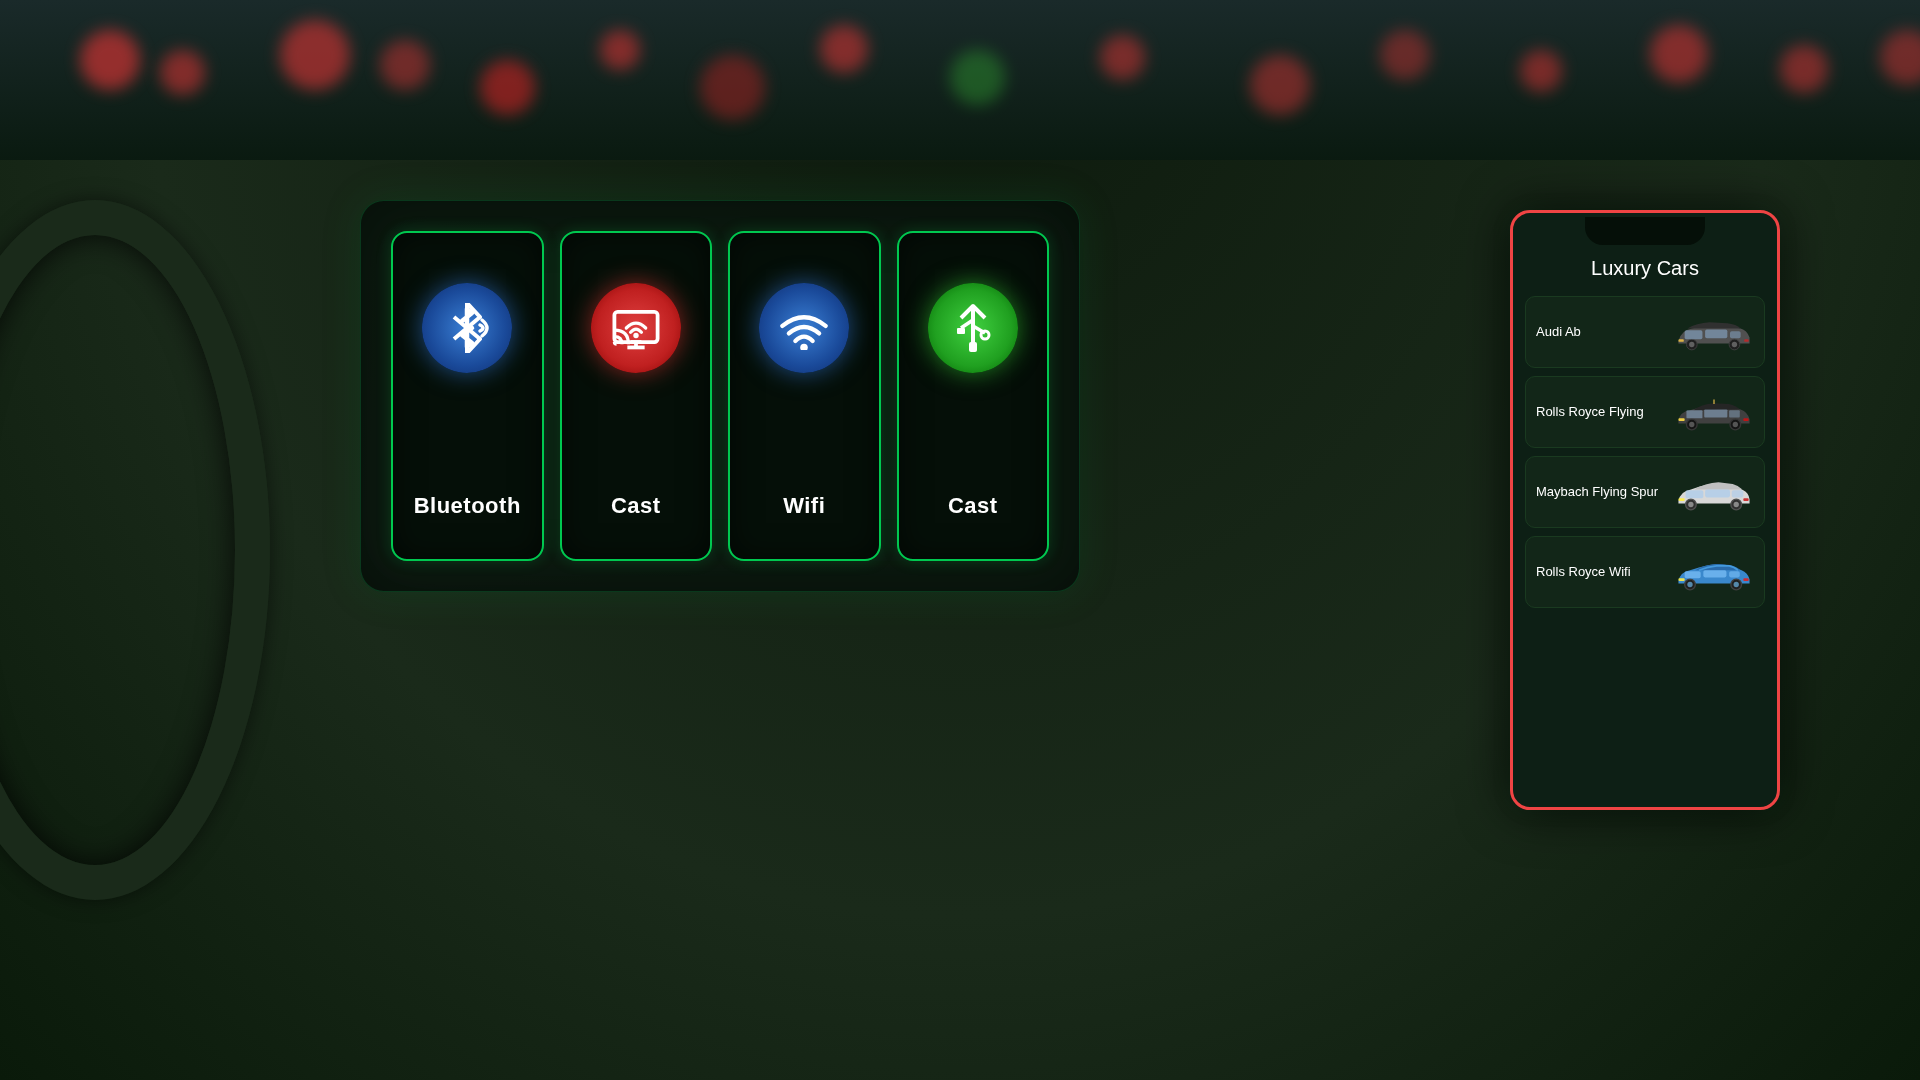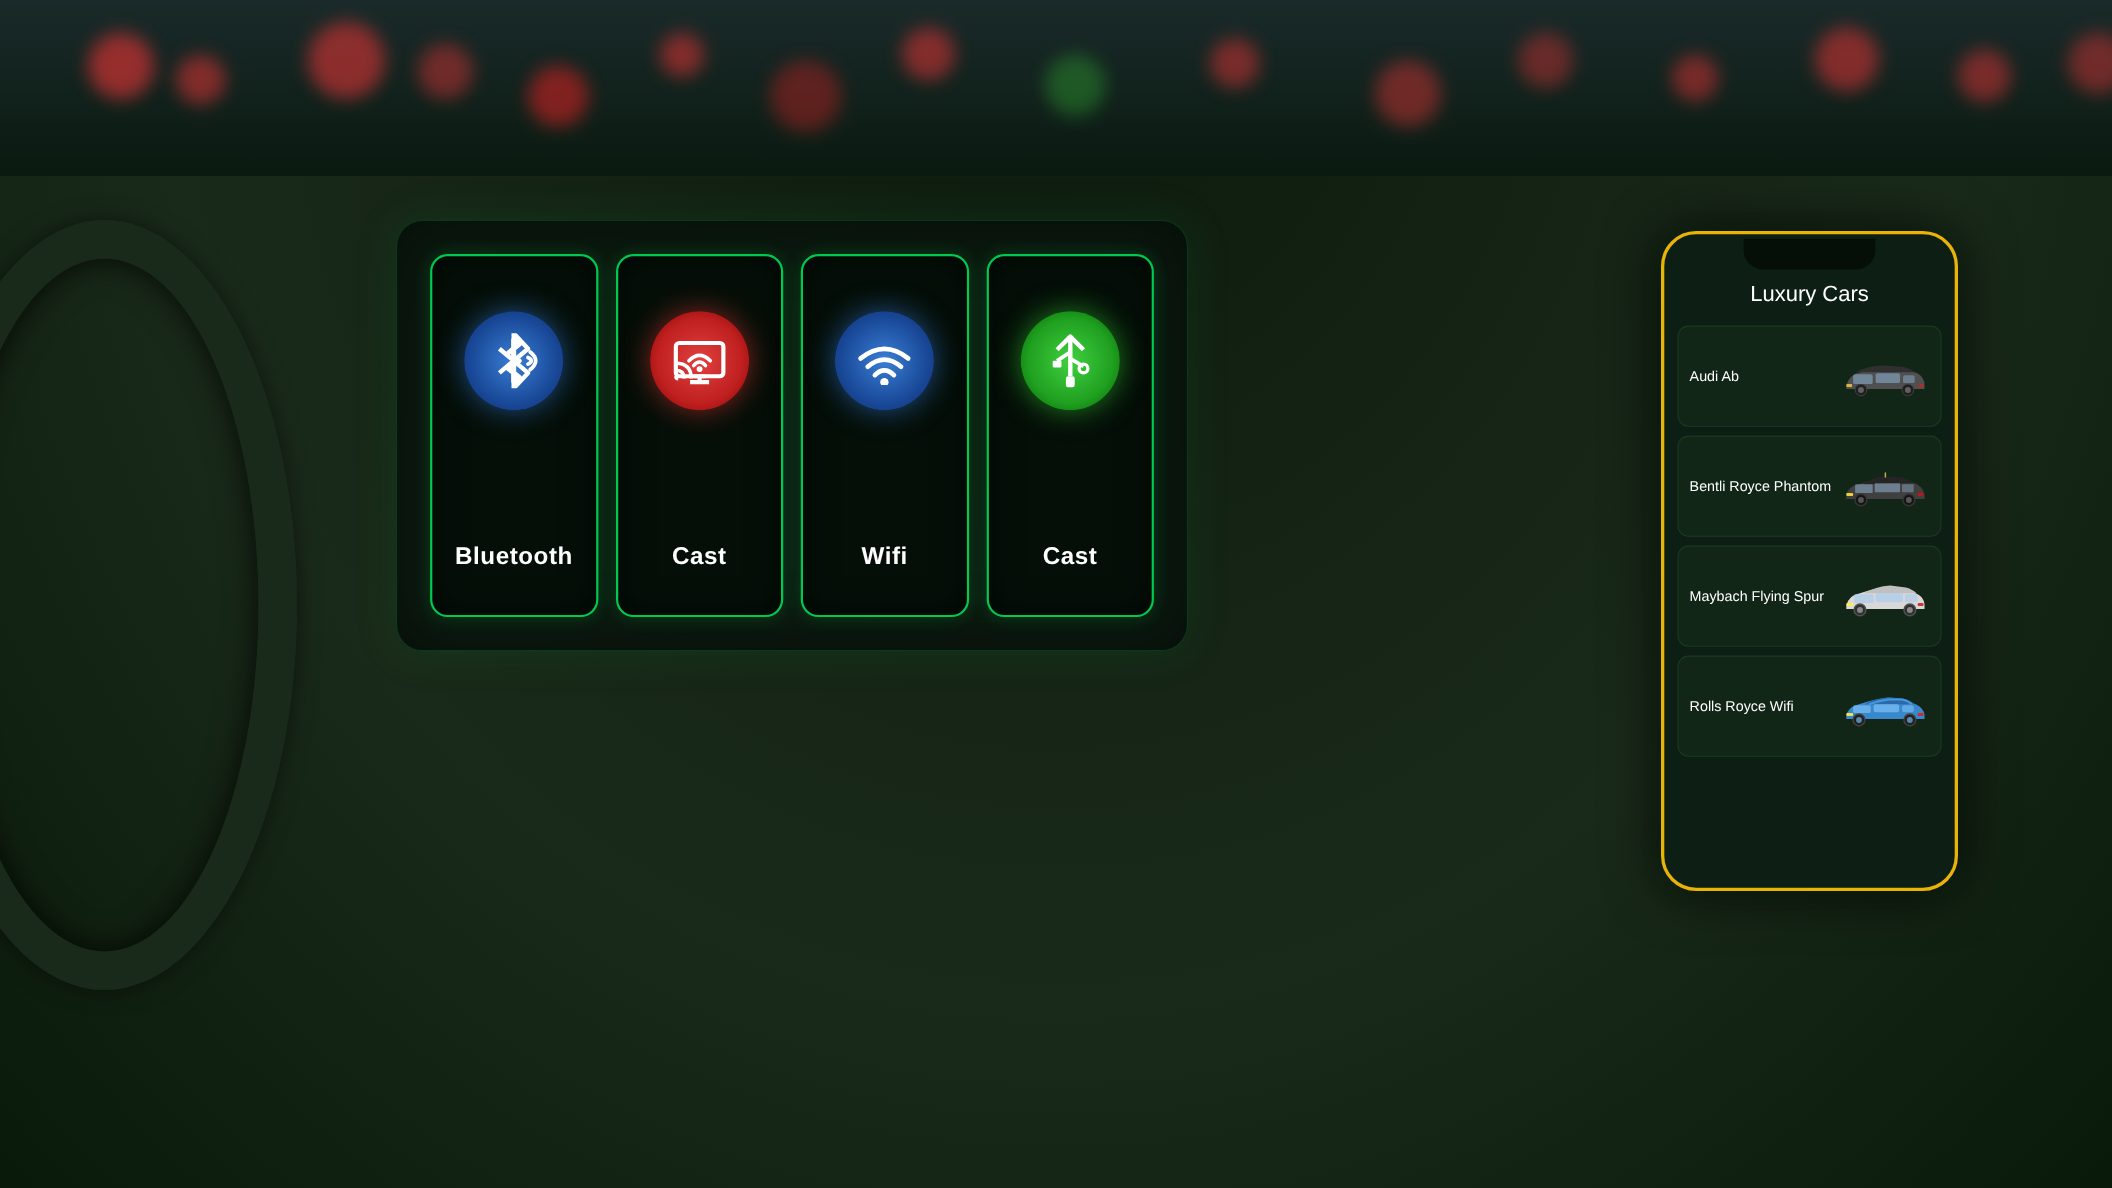--- a/index.html
+++ b/index.html
@@ -122,22 +122,22 @@
     }
 
     
     .phone-mockup {
       position: absolute;
       right: 140px;
       top: 210px;
       width: 270px;
       height: 600px;
       background: #0d1f15;
-      border-radius: 32px;
-      border: 3px solid #eab308;
+      border-radius: 20px;
+      border: 3px solid #ef4444;
       box-shadow: 0 0 50px rgba(0,0,0,0.8), 0 0 20px rgba(0,150,60,0.1);
       overflow: hidden;
       display: flex;
       flex-direction: column;
     }
 
     .phone-notch {
       width: 120px;
       height: 28px;
       background: #050f08;
@@ -163,21 +163,21 @@
       overflow: hidden;
     }
 
     .car-item {
       background: rgba(20, 40, 25, 0.8);
       border: 1px solid #1a3a20;
       border-radius: 10px;
       display: flex;
       align-items: center;
       justify-content: space-between;
-      padding: 20px 10px;
+      padding: 0 10px;
       cursor: pointer;
       min-height: 72px;
     }
 
     .car-name {
       color: #ffffff;
       font-size: 13px;
       font-weight: 500;
       line-height: 1.3;
       flex: 1;
@@ -331,21 +331,21 @@
           <rect x="12" y="20" width="20" height="10" rx="2" fill="#88aacc" opacity="0.6"></rect>
           <rect x="35" y="19" width="25" height="10" rx="2" fill="#88aacc" opacity="0.6"></rect>
           <rect x="63" y="21" width="12" height="8" rx="2" fill="#88aacc" opacity="0.5"></rect>
           <rect x="5" y="30" width="6" height="3" rx="1" fill="#ffcc44" opacity="0.8"></rect>
           <rect x="79" y="30" width="5" height="3" rx="1" fill="#cc2222" opacity="0.8"></rect>
         </svg>
       </div>
     </div>
 
     <div class="car-item">
-      <span class="car-name">Bentli Royce Phantom</span>
+      <span class="car-name">Rolls Royce Flying</span>
       <div class="car-image">
         <svg viewBox="0 0 90 45" class="car-svg">
 
           <path d="M5,32 Q6,22 18,20 L25,18 Q35,14 45,13 Q55,14 65,16 L75,19 Q83,22 85,30 L85,35 L5,35 Z" fill="#404040"></path>
           <path d="M22,20 Q30,13 45,12 L62,13 Q70,15 74,19 Z" fill="#252525"></path>
           <circle cx="20" cy="36" r="6" fill="#151515" stroke="#353535" stroke-width="1.5"></circle>
           <circle cx="20" cy="36" r="3" fill="#555555"></circle>
           <circle cx="69" cy="36" r="6" fill="#151515" stroke="#353535" stroke-width="1.5"></circle>
           <circle cx="69" cy="36" r="3" fill="#555555"></circle>
           <rect x="14" y="20" width="18" height="9" rx="1" fill="#99bbdd" opacity="0.5"></rect>

